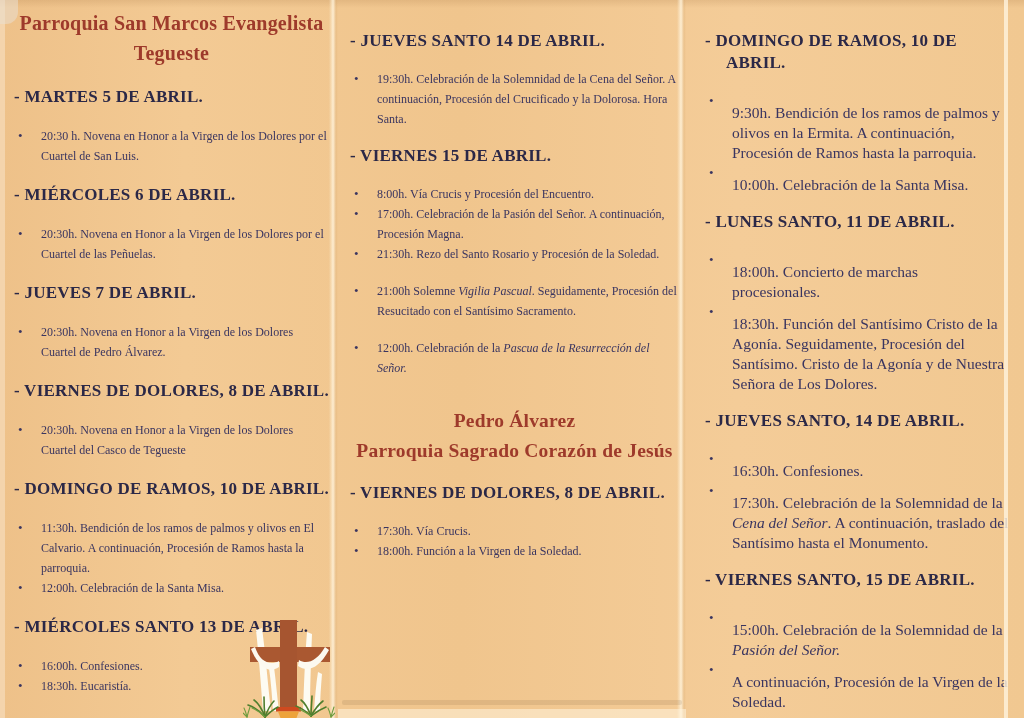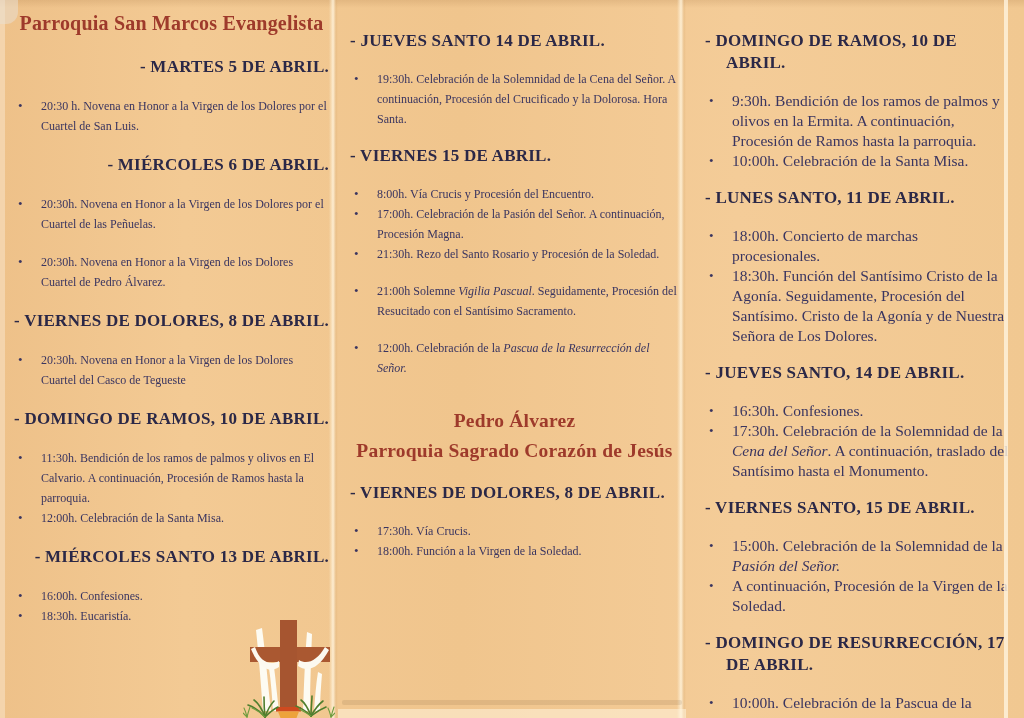--- a/index.html
+++ b/index.html
@@ -28,27 +28,27 @@
     margin:0 0 4px 0;
   }
   .col-2 .parish-title { font-size:19.5px; margin:28px 0 0 0; }
 
   .day-section { }
   .day-heading {
     font-weight:bold; font-size:17px; line-height:22px; color:#2b2847;
     letter-spacing:0.25px; padding-left:21px; text-indent:-21px;
     margin-top:16px;
   }
-  .col-1 .day-heading { margin-top:18px;text-align:right; }
+  .col-1 .day-heading { margin-top:18px; }
   .events { margin-top:17px; }
   .col-1 .events { margin-top:18px; }
   .event-item { display:flex; }
   .bullet { flex:none; width:27px; font-size:13px; line-height:20px; padding-left:4px; color:#3a3560; }
   .event-text { flex:1; font-size:12px; line-height:20px; }
-  .col-3 .event-text { font-size:15.5px; }
+  .col-3 .event-text { font-size:15.5px;margin-top:12px; }
   .event-text em { font-style:italic; }
 
   
   .fold-line {
     position:absolute; top:0; bottom:0; width:9px; pointer-events:none;
     background:linear-gradient(90deg, rgba(255,241,216,0) 0%, rgba(255,243,219,0.85) 45%, rgba(205,160,104,0.22) 78%, rgba(255,241,216,0) 100%);
   }
   .fold-line.f1 { left:329px; }
   .fold-line.f2 { left:677px; }
   .edge-highlight-right { position:absolute; top:0; bottom:0; left:1004px; width:4px; background:rgba(255,244,222,0.8); }
@@ -59,40 +59,42 @@
 
   .cross-art { position:absolute; left:243px; top:616px; width:92px; height:102px; }
 </style>
 </head>
 <body>
 
 <div class="page">
   <div class="col col-1">
       <div class="parish-title">
         <div class="parish-title-line">Parroquia San Marcos Evangelista</div>
+        <div class="parish-title-line">Tegueste</div>
       </div>
       <div class="day-section">
         <div class="day-heading">- MARTES 5 DE ABRIL.</div>
         <div class="events">
           <div class="event-item">
             <span class="bullet">•</span>
             <span class="event-text"><span>20:30 h. Novena en Honor a la Virgen de los Dolores por el Cuartel de San Luis.</span></span>
           </div>
         </div>
       </div>
       <div class="day-section">
         <div class="day-heading">- MIÉRCOLES 6 DE ABRIL.</div>
         <div class="events">
           <div class="event-item">
             <span class="bullet">•</span>
             <span class="event-text"><span>20:30h. Novena en Honor a la Virgen de los Dolores por el Cuartel de las Peñuelas.</span></span>
           </div>
         </div>
       </div>
       <div class="day-section">
+        <div class="day-heading">- JUEVES 7 DE ABRIL.</div>
         <div class="events">
           <div class="event-item">
             <span class="bullet">•</span>
             <span class="event-text"><span>20:30h. Novena en Honor a la Virgen de los Dolores Cuartel de Pedro Álvarez.</span></span>
           </div>
         </div>
       </div>
       <div class="day-section">
         <div class="day-heading">- VIERNES DE DOLORES, 8 DE ABRIL.</div>
         <div class="events">

